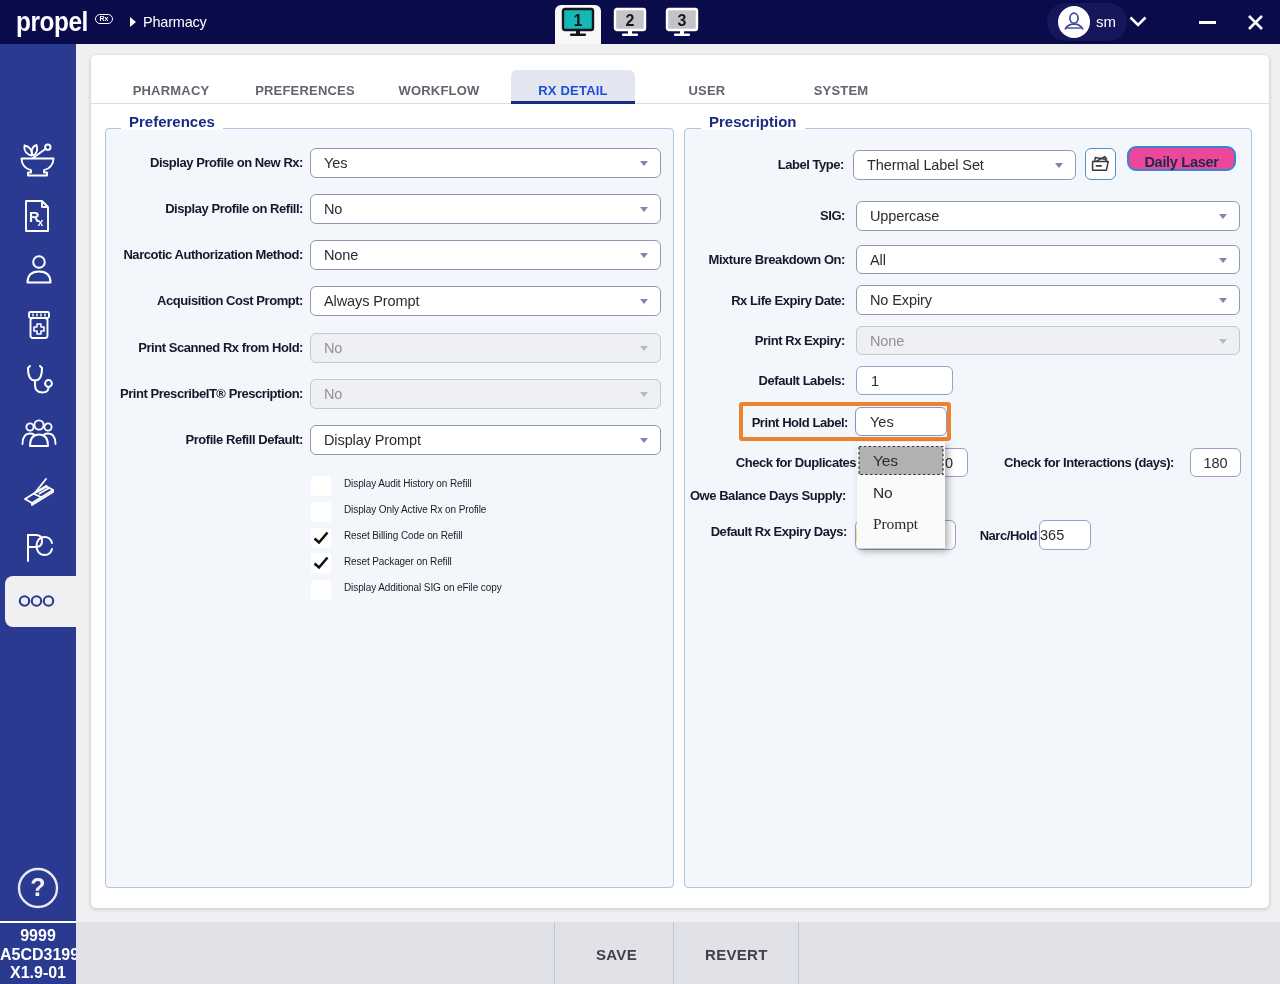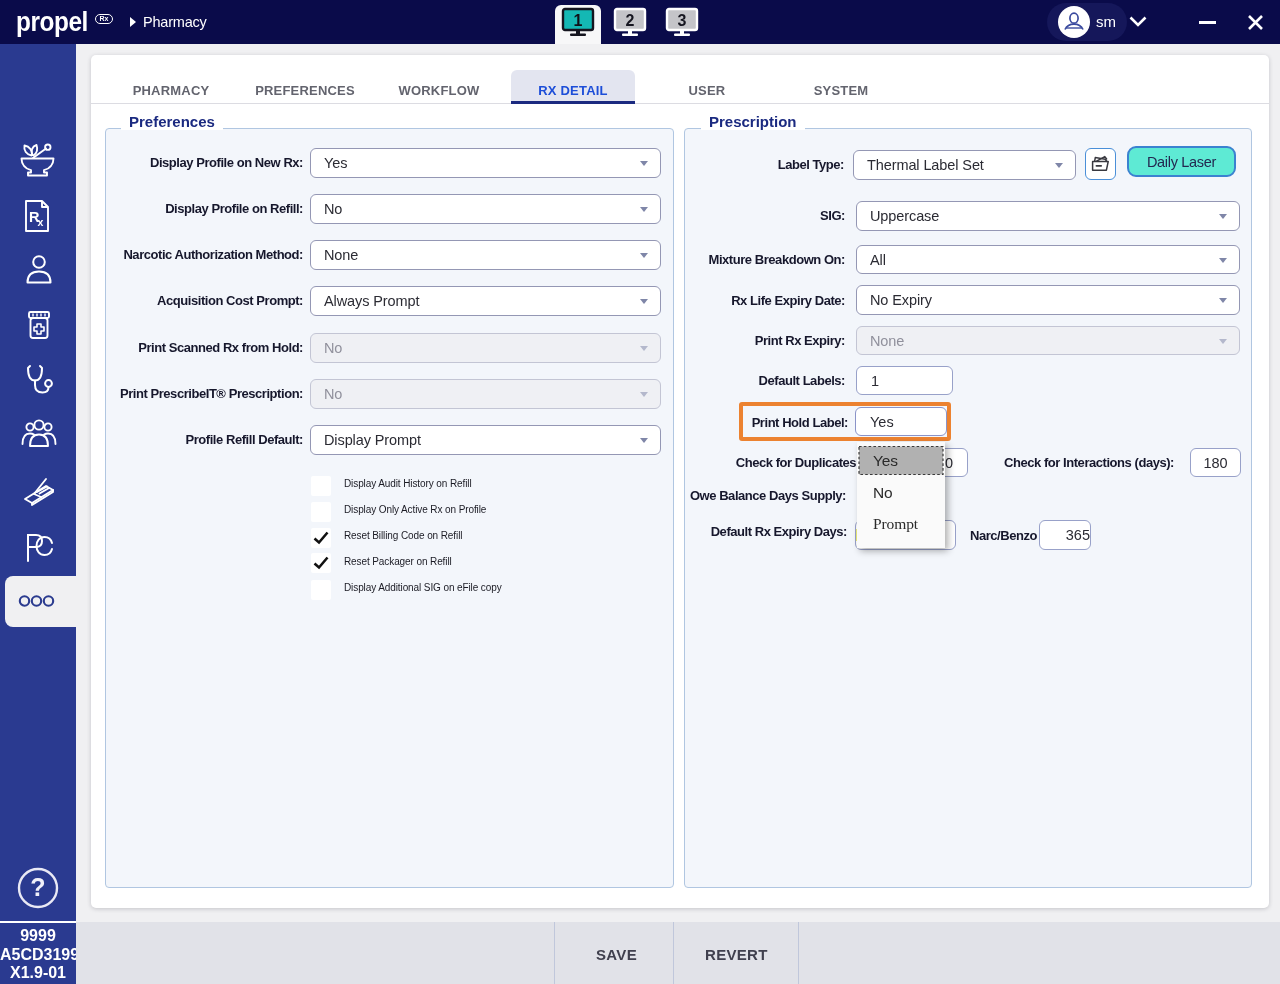--- a/index.html
+++ b/index.html
@@ -233,21 +233,21 @@
 
 <div class="lbl r" style="left:844px;top:157px;">Label Type:</div>
 <div class="sel" style="left:853px;top:150px;width:223px;">Thermal Label Set</div>
 <div class="abs" style="left:1085px;top:148px;width:31px;height:32px;border:1.5px solid #4a8fd8;border-radius:6px;background:#fff;"></div>
 <svg class="abs" style="left:1090px;top:154px;" width="21" height="20" viewBox="0 0 21 20" fill="none" stroke="#38383f" stroke-width="1.5" stroke-linejoin="round" stroke-linecap="round">
   <path d="M2.6 7.6 L18.2 7.6 L16.4 16.2 L2.6 16.2 Z"></path>
   <path d="M4.6 7.3 L5.3 3.6 L15.2 5.2 L16.8 7.4"></path>
   <path d="M6.6 7.1 L14.8 2.6 L16.6 5.0"></path>
   <path d="M6.4 11.8 L11.2 11.8" stroke-width="1.7"></path>
 </svg>
-<div class="abs" style="left:1127px;top:146px;width:109px;height:31px;border:2px solid #3b82d0;border-radius:9px;background:#5eead4;text-align:center;line-height:29.5px;font-size:14.5px;font-weight:normal;color:#232850;letter-spacing:-0.3px;">Daily Laser</div>
+<div class="abs" style="left:1127px;top:146px;width:109px;height:25px;border:2px solid #3b82d0;border-radius:9px;background:#ec4899;text-align:center;line-height:29.5px;font-size:14.5px;font-weight:bold;color:#232850;letter-spacing:-0.3px;">Daily Laser</div>
 
 <div class="lbl r" style="left:845px;top:208px;">SIG:</div>
 <div class="sel" style="left:856px;top:201px;width:384px;height:30px;">Uppercase</div>
 <div class="lbl r" style="left:845px;top:252px;">Mixture Breakdown On:</div>
 <div class="sel" style="left:856px;top:245px;width:384px;height:29px;">All</div>
 <div class="lbl r" style="left:845px;top:293px;">Rx Life Expiry Date:</div>
 <div class="sel" style="left:856px;top:285px;width:384px;">No Expiry</div>
 <div class="lbl r" style="left:845px;top:333px;">Print Rx Expiry:</div>
 <div class="sel dis" style="left:856px;top:326px;width:384px;height:29px;">None</div>
 <div class="lbl r" style="left:845px;top:373px;">Default Labels:</div>
@@ -261,22 +261,22 @@
 <div class="inp" style="left:930px;top:448px;width:38px;height:29px;text-align:center;">0</div>
 <div class="lbl r" style="left:1174px;top:455px;">Check for Interactions (days):</div>
 <div class="inp" style="left:1190px;top:448px;width:51px;height:29px;text-align:center;">180</div>
 
 <div class="lbl r" style="left:846px;top:488px;">Owe Balance Days Supply:</div>
 <div class="inp" style="left:857.5px;top:481px;width:86px;height:29px;"></div>
 
 <div class="lbl r" style="left:847px;top:524px;">Default Rx Expiry Days:</div>
 <div class="inp" style="left:855px;top:520px;width:101px;height:30px;"></div>
 <div class="abs" style="left:855.5px;top:529px;width:4px;height:12px;background:#eff07c;z-index:5;"></div>
-<div class="lbl r" style="left:1037px;top:528px;">Narc/Benzo</div>
-<div class="inp" style="left:1039px;top:520px;width:52px;height:30px;text-align:right;">365</div>
+<div class="lbl r" style="left:1037px;top:528px;">Narc/Hold</div>
+<div class="inp" style="left:1039px;top:520px;width:52px;height:30px;text-align:left;">365</div>
 
 <div id="ddown">
   <svg style="position:absolute;left:1px;top:3px;" width="86" height="31" viewBox="0 0 86 31">
     <rect x="1" y="1.5" width="84" height="28" fill="#b1b1b1" stroke="#3a3a3a" stroke-width="1.2" stroke-dasharray="2.6 2.2"></rect>
   </svg>
   <div class="dditem" style="top:10px;">Yes</div>
   <div class="dditem" style="top:42px;">No</div>
   <div class="dditem" style="top:73px;font-family:Liberation Serif, serif;">Prompt</div>
 </div>
 

